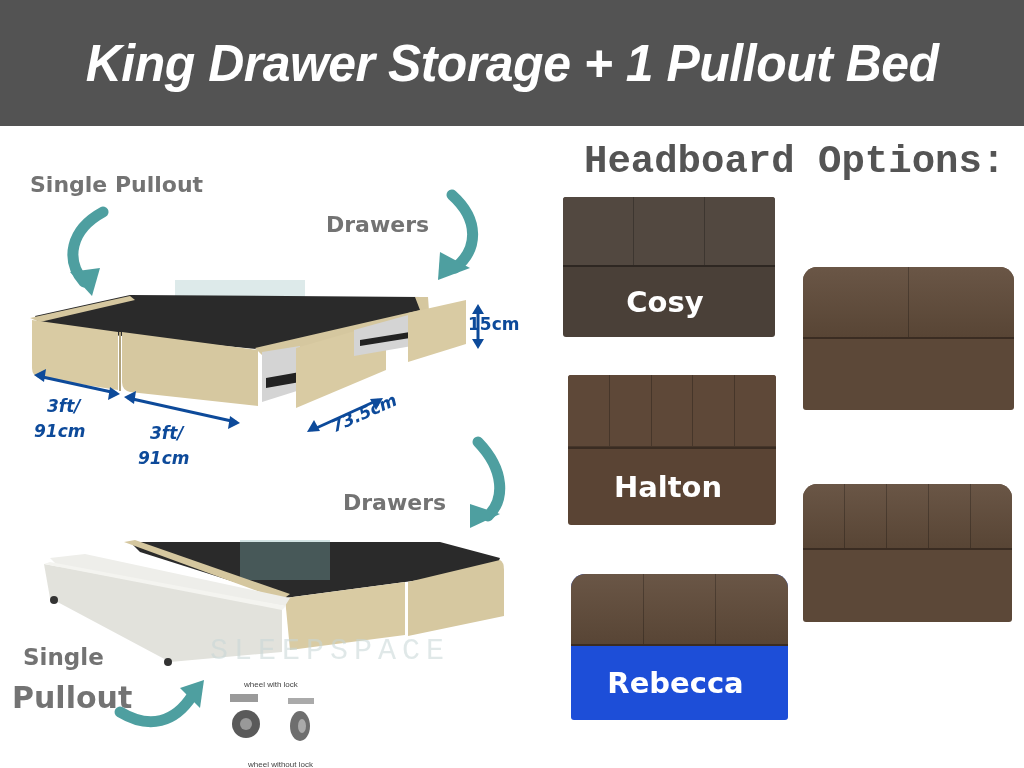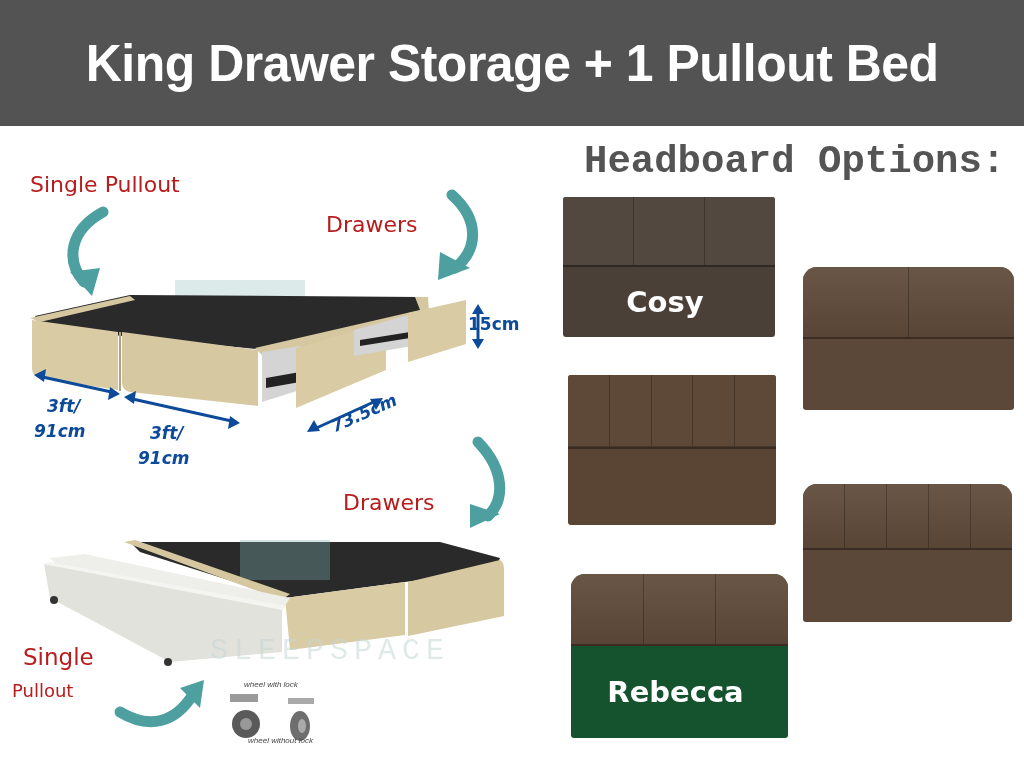--- a/index.html
+++ b/index.html
@@ -1,28 +1,28 @@
 <!DOCTYPE html>
 <html><head>
 <meta charset="utf-8">
 <style>
   html, body { margin:0; padding:0; }
   body { width:1024px; height:768px; background:#ffffff; position:relative; overflow:hidden; font-family:"Liberation Sans", sans-serif; }
-  .header { position:absolute; left:0; top:0; width:1024px; height:126px; background:#535353; display:flex; align-items:center; justify-content:center; }
+  .header { position:absolute; left:0; top:0; width:1024px; height:126px; background:#535353; display:flex; align-items:center; justify-content:center;font-style:italic; }
   .header h1 { margin:0; color:#ffffff; font-family:"Liberation Sans", sans-serif; font-weight:bold; font-size:52px; letter-spacing:-0.5px; transform:scaleX(0.96); }
   .abs { position:absolute; }
-  .blue-label { color:#b91c1c; font-family:"DejaVu Sans", sans-serif; font-weight:normal; }
+  .blue-label { color:#737373; font-family:"DejaVu Sans", sans-serif; font-weight:bold; }
   .hb-title { position:absolute; left:584px; top:140px; color:#545454; font-family:Liberation Mono, monospace; font-weight:bold; font-size:39px; }
   .headboard { position:absolute; overflow:hidden; border-radius:3px; }
   .hb-top { position:absolute; left:0; right:0; top:0; display:flex; }
   .hb-panel { flex:1; border-right:1px solid rgba(0,0,0,0.25); }
   .hb-panel:last-child { border-right:none; }
   .hb-bottom { position:absolute; left:0; right:8px; bottom:0; display:flex; align-items:center; justify-content:center; }
   .hb-label { color:#ffffff; font-family:"DejaVu Sans", sans-serif; font-weight:bold; font-size:29px; }
-  .wheel-caption { font-family:"Liberation Sans", sans-serif; font-style:italic; font-size:8px; color:#444; }
+  .wheel-caption { font-family:"Liberation Sans", sans-serif; font-size:8px; color:#444; }
   .dim { color:#0d4a9a; font-family:"DejaVu Sans", sans-serif; font-weight:bold; font-size:17px; font-style:italic; }
 </style>
 </head>
 <body>
 
 <div class="header">
   <h1>King Drawer Storage + 1 Pullout Bed</h1>
 </div>
 
 <div class="abs blue-label" style="left:30px;top:172px;font-size:22px;">Single Pullout</div>
@@ -82,21 +82,21 @@
 
 <div class="abs dim" style="left:468px;top:314px;font-style:normal;text-align:right;">15cm</div>
 <div class="abs dim" style="left:47px;top:396px;">3ft/</div>
 <div class="abs dim" style="left:34px;top:421px;">91cm</div>
 <div class="abs dim" style="left:150px;top:423px;">3ft/</div>
 <div class="abs dim" style="left:138px;top:448px;">91cm</div>
 <div class="abs dim" style="left:328px;top:418px;transform:rotate(-24deg);transform-origin:left top;">73.5cm</div>
 
 <div class="abs blue-label" style="left:343px;top:490px;font-size:22px;">Drawers</div>
 <div class="abs blue-label" style="left:23px;top:644px;font-size:23px;">Single</div>
-<div class="abs blue-label" style="left:12px;top:680px;font-size:18px;">Pullout</div>
+<div class="abs blue-label" style="left:12px;top:680px;font-size:30px;">Pullout</div>
 
 <svg class="abs" style="left:0;top:430px;" width="540" height="338">
 
   <g>
     <path d="M478,12 C505,40 505,70 488,86" stroke="#4e9fa0" stroke-width="11" fill="none" stroke-linecap="round"></path>
     <polygon points="470,74 500,84 470,98" fill="#4e9fa0"></polygon>
   </g>
 
   <g>
     <path d="M120,282 C150,300 175,292 192,266" stroke="#4e9fa0" stroke-width="11" fill="none" stroke-linecap="round"></path>
@@ -125,21 +125,21 @@
 <div class="abs" style="left:216px;top:676px;width:122px;height:88px;">
   <div class="abs wheel-caption" style="left:28px;top:4px;">wheel with lock</div>
   <svg class="abs" style="left:0;top:12px;" width="122" height="60">
     <rect x="14" y="6" width="28" height="8" fill="#9a9a9a"></rect>
     <circle cx="30" cy="36" r="14" fill="#5a5a5a"></circle>
     <circle cx="30" cy="36" r="6" fill="#999"></circle>
     <rect x="72" y="10" width="26" height="6" fill="#aaa"></rect>
     <ellipse cx="84" cy="38" rx="10" ry="15" fill="#6e6e6e"></ellipse>
     <ellipse cx="86" cy="38" rx="4" ry="7" fill="#aaa"></ellipse>
   </svg>
-  <div class="abs wheel-caption" style="left:32px;top:60px;">wheel without lock</div>
+  <div class="abs wheel-caption" style="left:32px;top:84px;">wheel without lock</div>
 </div>
 
 <div class="hb-title">Headboard Options:</div>
 
 <div class="headboard" style="left:563px;top:197px;width:212px;height:140px;background:#4a4038;">
   <div class="hb-top" style="height:68px;background:#524840;border-bottom:2px solid #2e2722;">
     <div class="hb-panel"></div>
       <div class="hb-panel"></div>
       <div class="hb-panel"></div>
   </div>
@@ -156,33 +156,36 @@
 </div>
 
 <div class="headboard" style="left:568px;top:375px;width:208px;height:150px;background:#5a4434;">
   <div class="hb-top" style="height:72px;background:#5e4838;border-bottom:2px solid #3a2c22;flex-wrap:wrap;">
     <div class="hb-panel" style="border-bottom:1px solid rgba(0,0,0,0.25);"></div>
       <div class="hb-panel" style="border-bottom:1px solid rgba(0,0,0,0.25);"></div>
       <div class="hb-panel" style="border-bottom:1px solid rgba(0,0,0,0.25);"></div>
       <div class="hb-panel" style="border-bottom:1px solid rgba(0,0,0,0.25);"></div>
       <div class="hb-panel" style="border-bottom:1px solid rgba(0,0,0,0.25);"></div>
   </div>
+  <div class="hb-bottom" style="top:74px;">
+    <span class="hb-label">Halton</span>
+  </div>
 </div>
 
 <div class="headboard" style="left:803px;top:484px;width:209px;height:138px;background:#5c4838;border-radius:14px 14px 3px 3px;">
   <div class="hb-top" style="height:64px;background:linear-gradient(#6a5646,#584535);border-bottom:2px solid #3a2c22;">
     <div class="hb-panel"></div>
       <div class="hb-panel"></div>
       <div class="hb-panel"></div>
       <div class="hb-panel"></div>
       <div class="hb-panel"></div>
   </div>
 </div>
 
-<div class="headboard" style="left:571px;top:574px;width:217px;height:164px;background:#14532d;border-radius:14px 14px 3px 3px;text-align:center;">
+<div class="headboard" style="left:571px;top:574px;width:217px;height:146px;background:#1d4ed8;border-radius:14px 14px 3px 3px;text-align:center;">
   <div class="hb-top" style="height:70px;background:linear-gradient(#6a5646,#584535);border-bottom:2px solid #3a2c22;">
     <div class="hb-panel"></div>
       <div class="hb-panel"></div>
       <div class="hb-panel"></div>
   </div>
   <div class="hb-bottom" style="top:72px;">
     <span class="hb-label">Rebecca</span>
   </div>
 </div>
 

